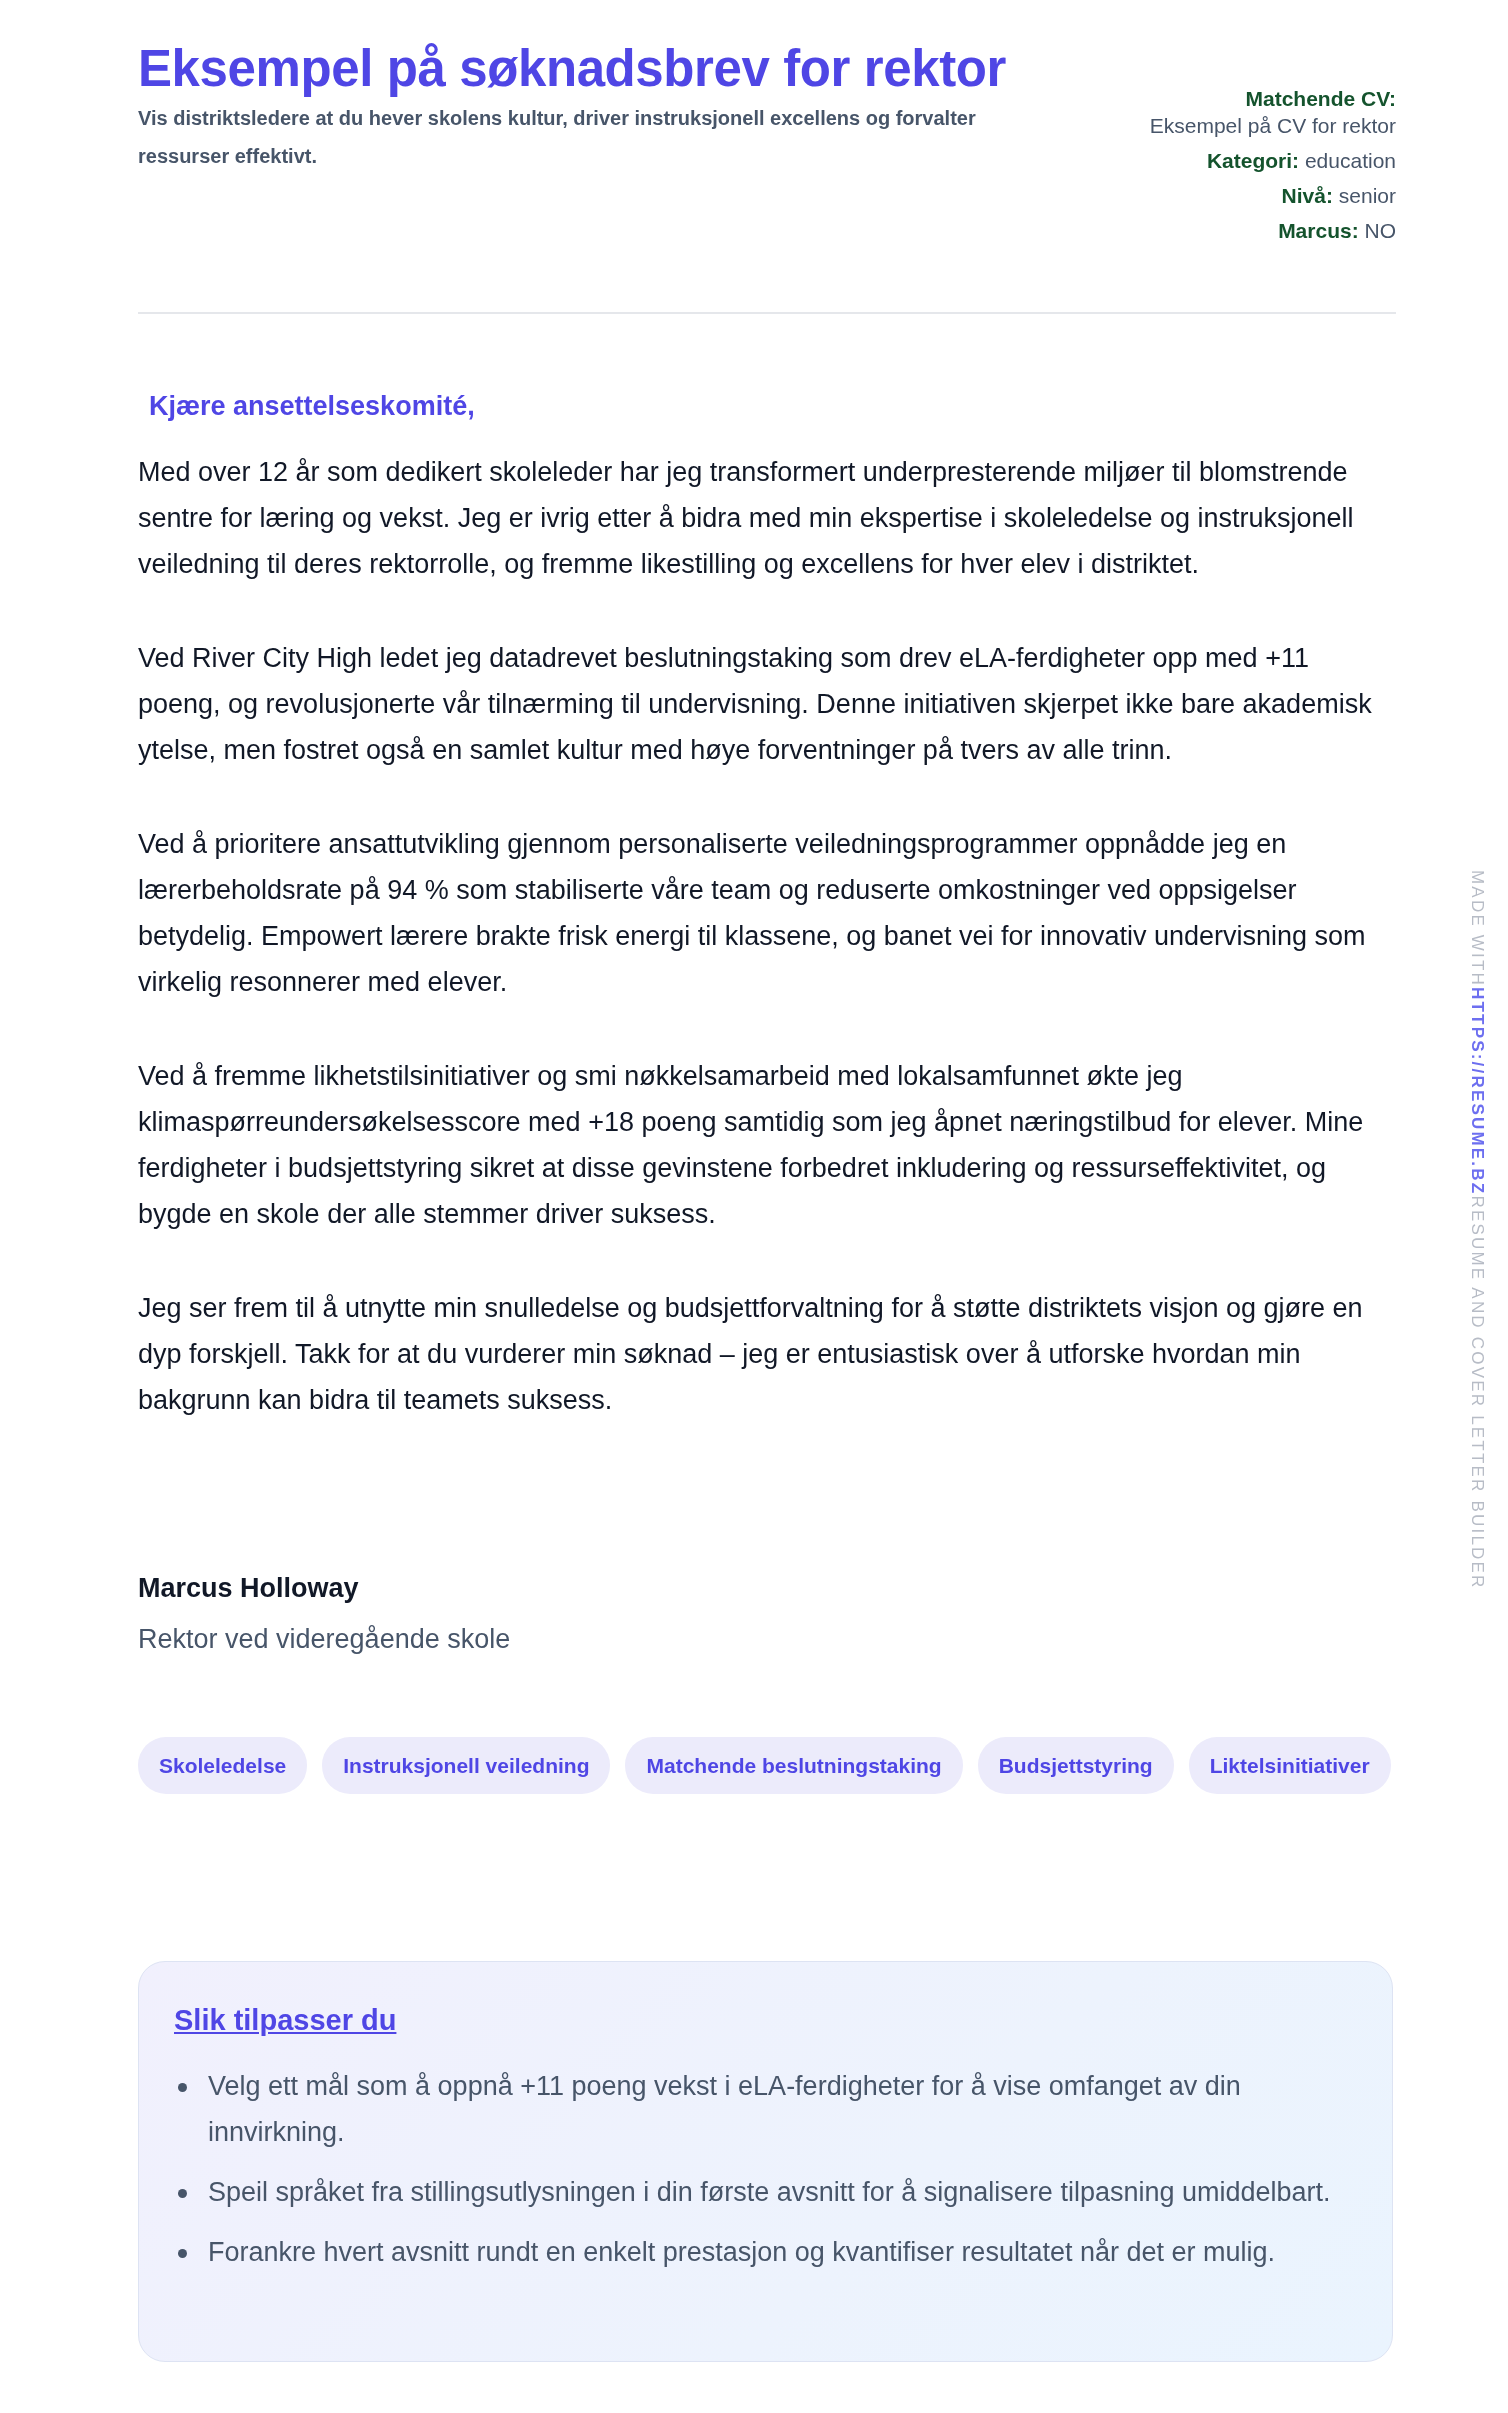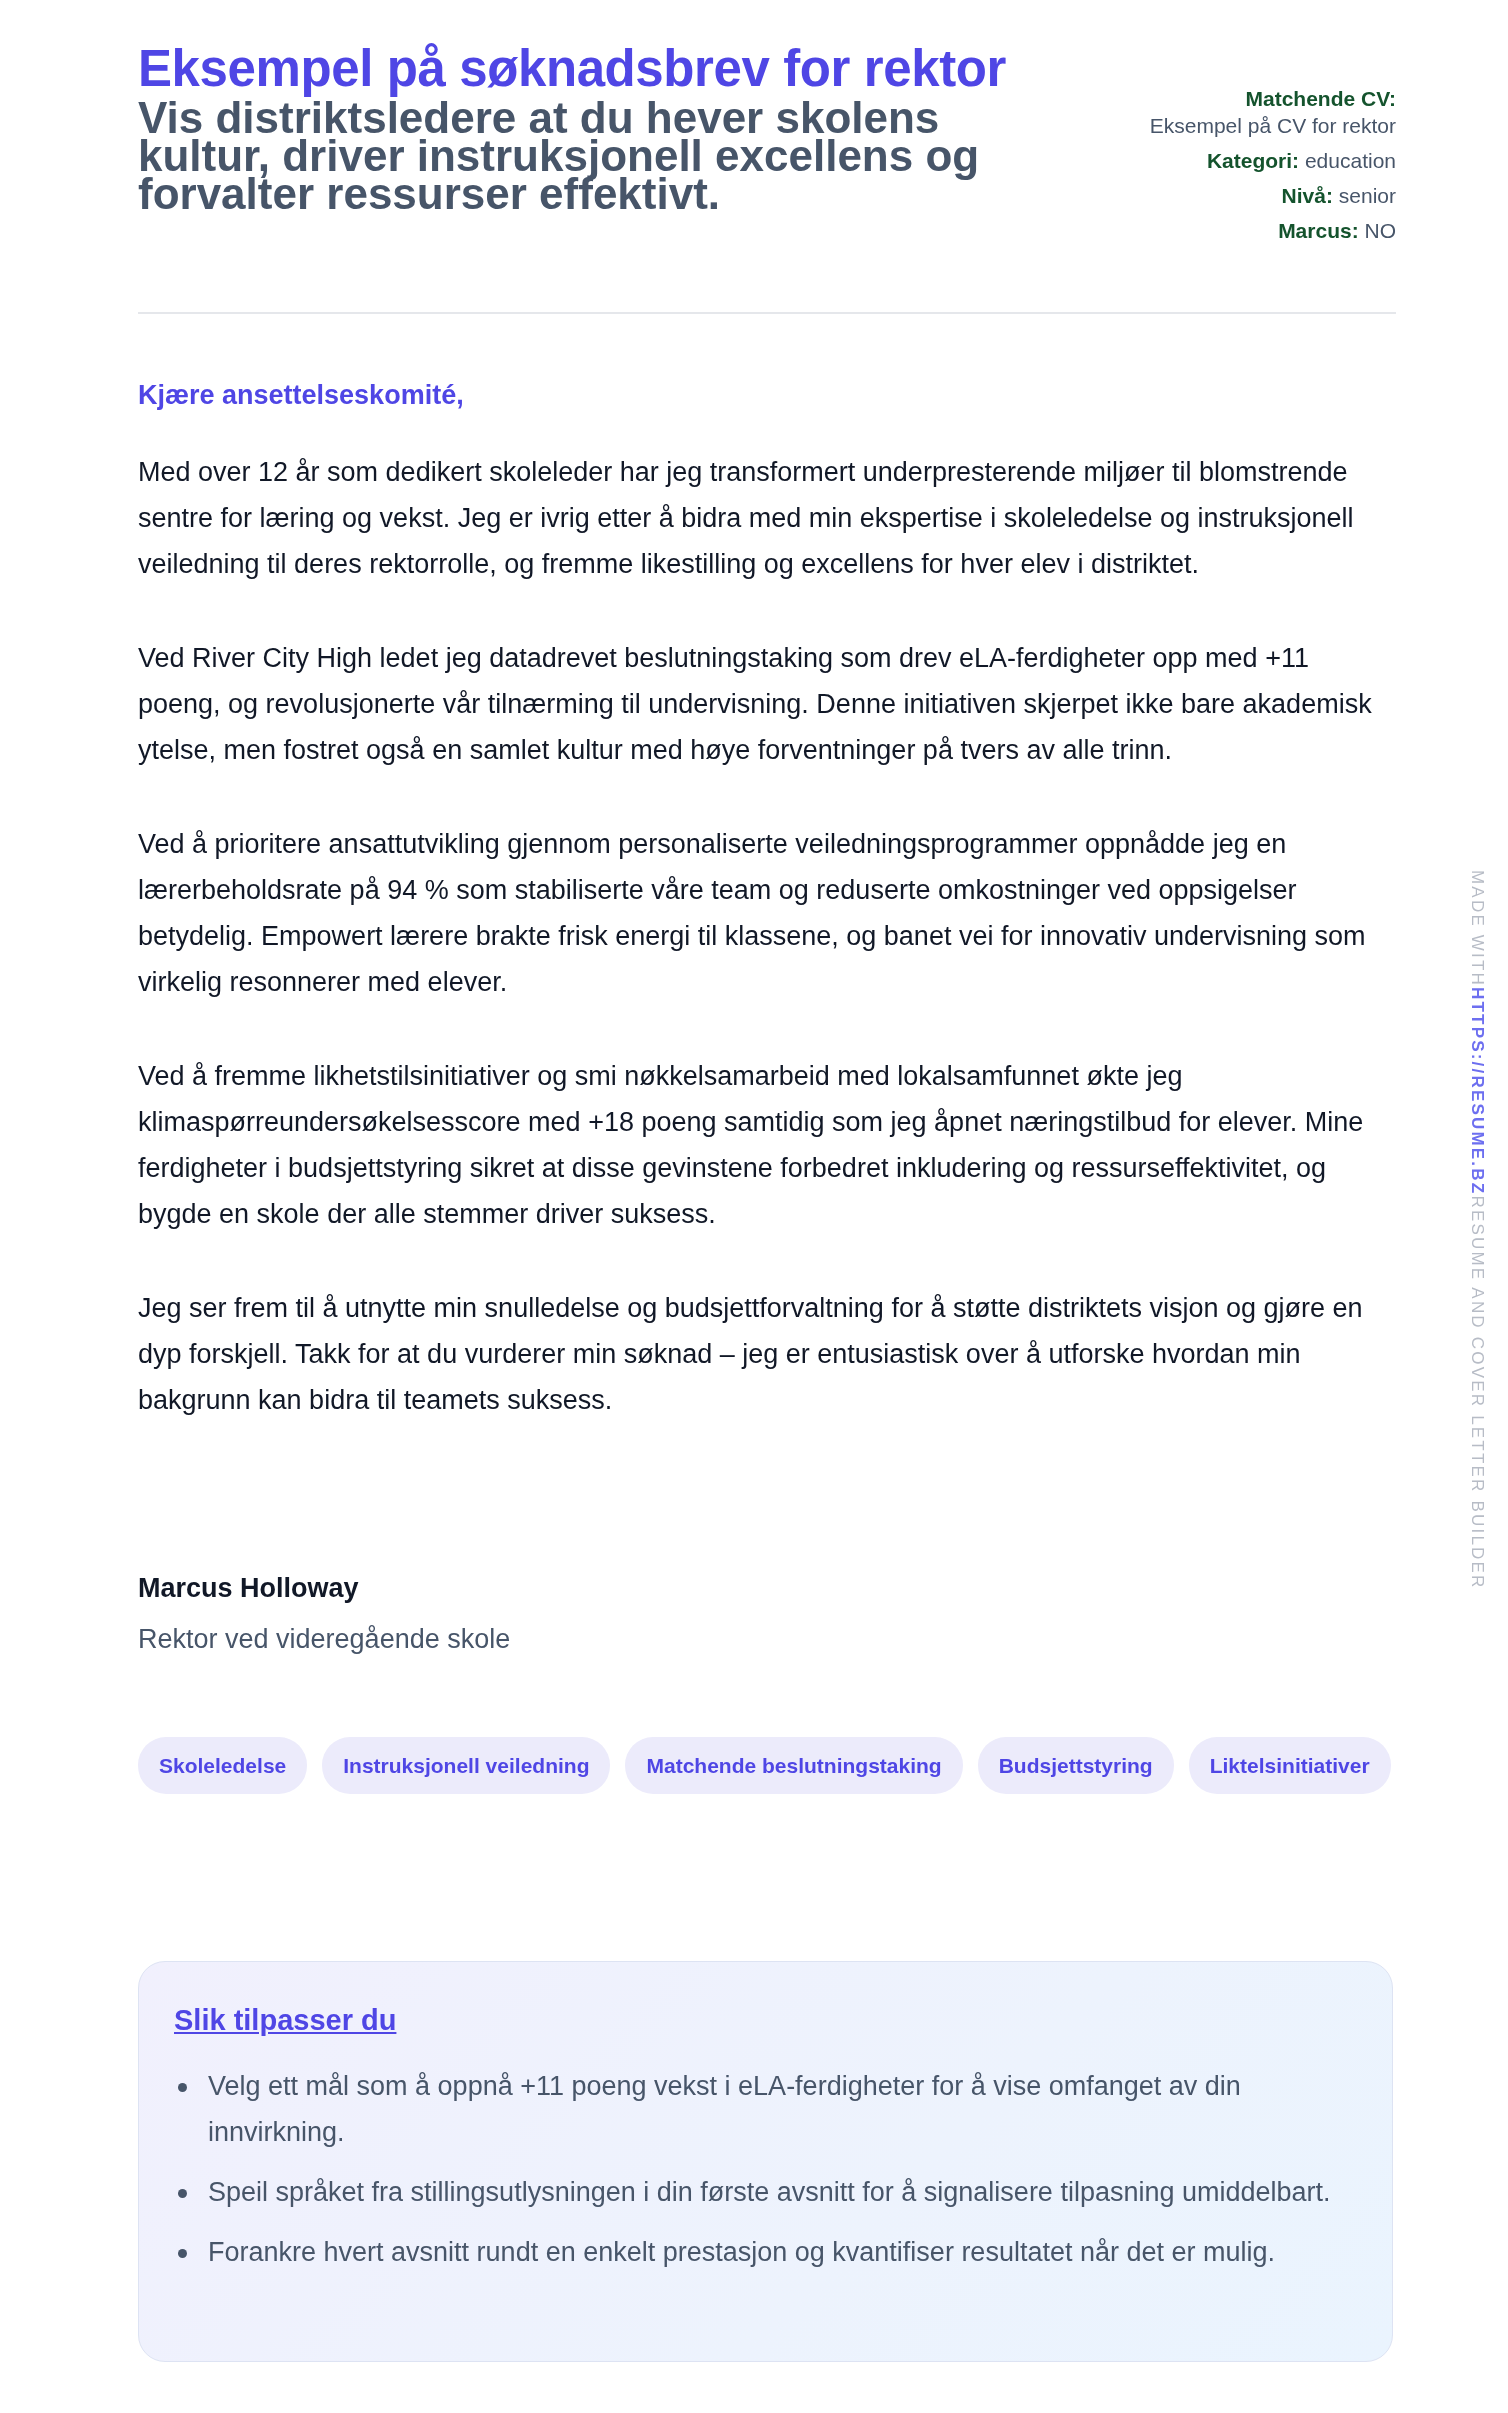--- a/index.html
+++ b/index.html
@@ -31,21 +31,21 @@
       margin: 0;
       font-size: 51px;
       line-height: 60px;
       font-weight: 700;
       color: #4f46e5;
       letter-spacing: -0.4px;
     }
     .subtitle {
       margin: 0;
       width: 887px;
-      font-size: 44px;
+      font-size: 20px;
       line-height: 38px;
       font-weight: 700;
       color: #475569;
     }
     .meta {
       position: absolute;
       right: 0;
       top: 85px;
       width: 266px;
       text-align: right;
@@ -61,21 +61,21 @@
       top: 312px;
       width: 1258px;
       height: 1.8px;
       background: #e5e7eb;
     }
     
     .salutation {
       position: absolute;
       top: 376px;
       left: 0;
-      margin: 0;
+      margin: 11px;
       font-size: 27px;
       line-height: 39px;
       font-weight: 700;
       color: #4f46e5;
     }
     .body {
       position: absolute;
       top: 449px;
       left: 0;
       width: 1258px;

